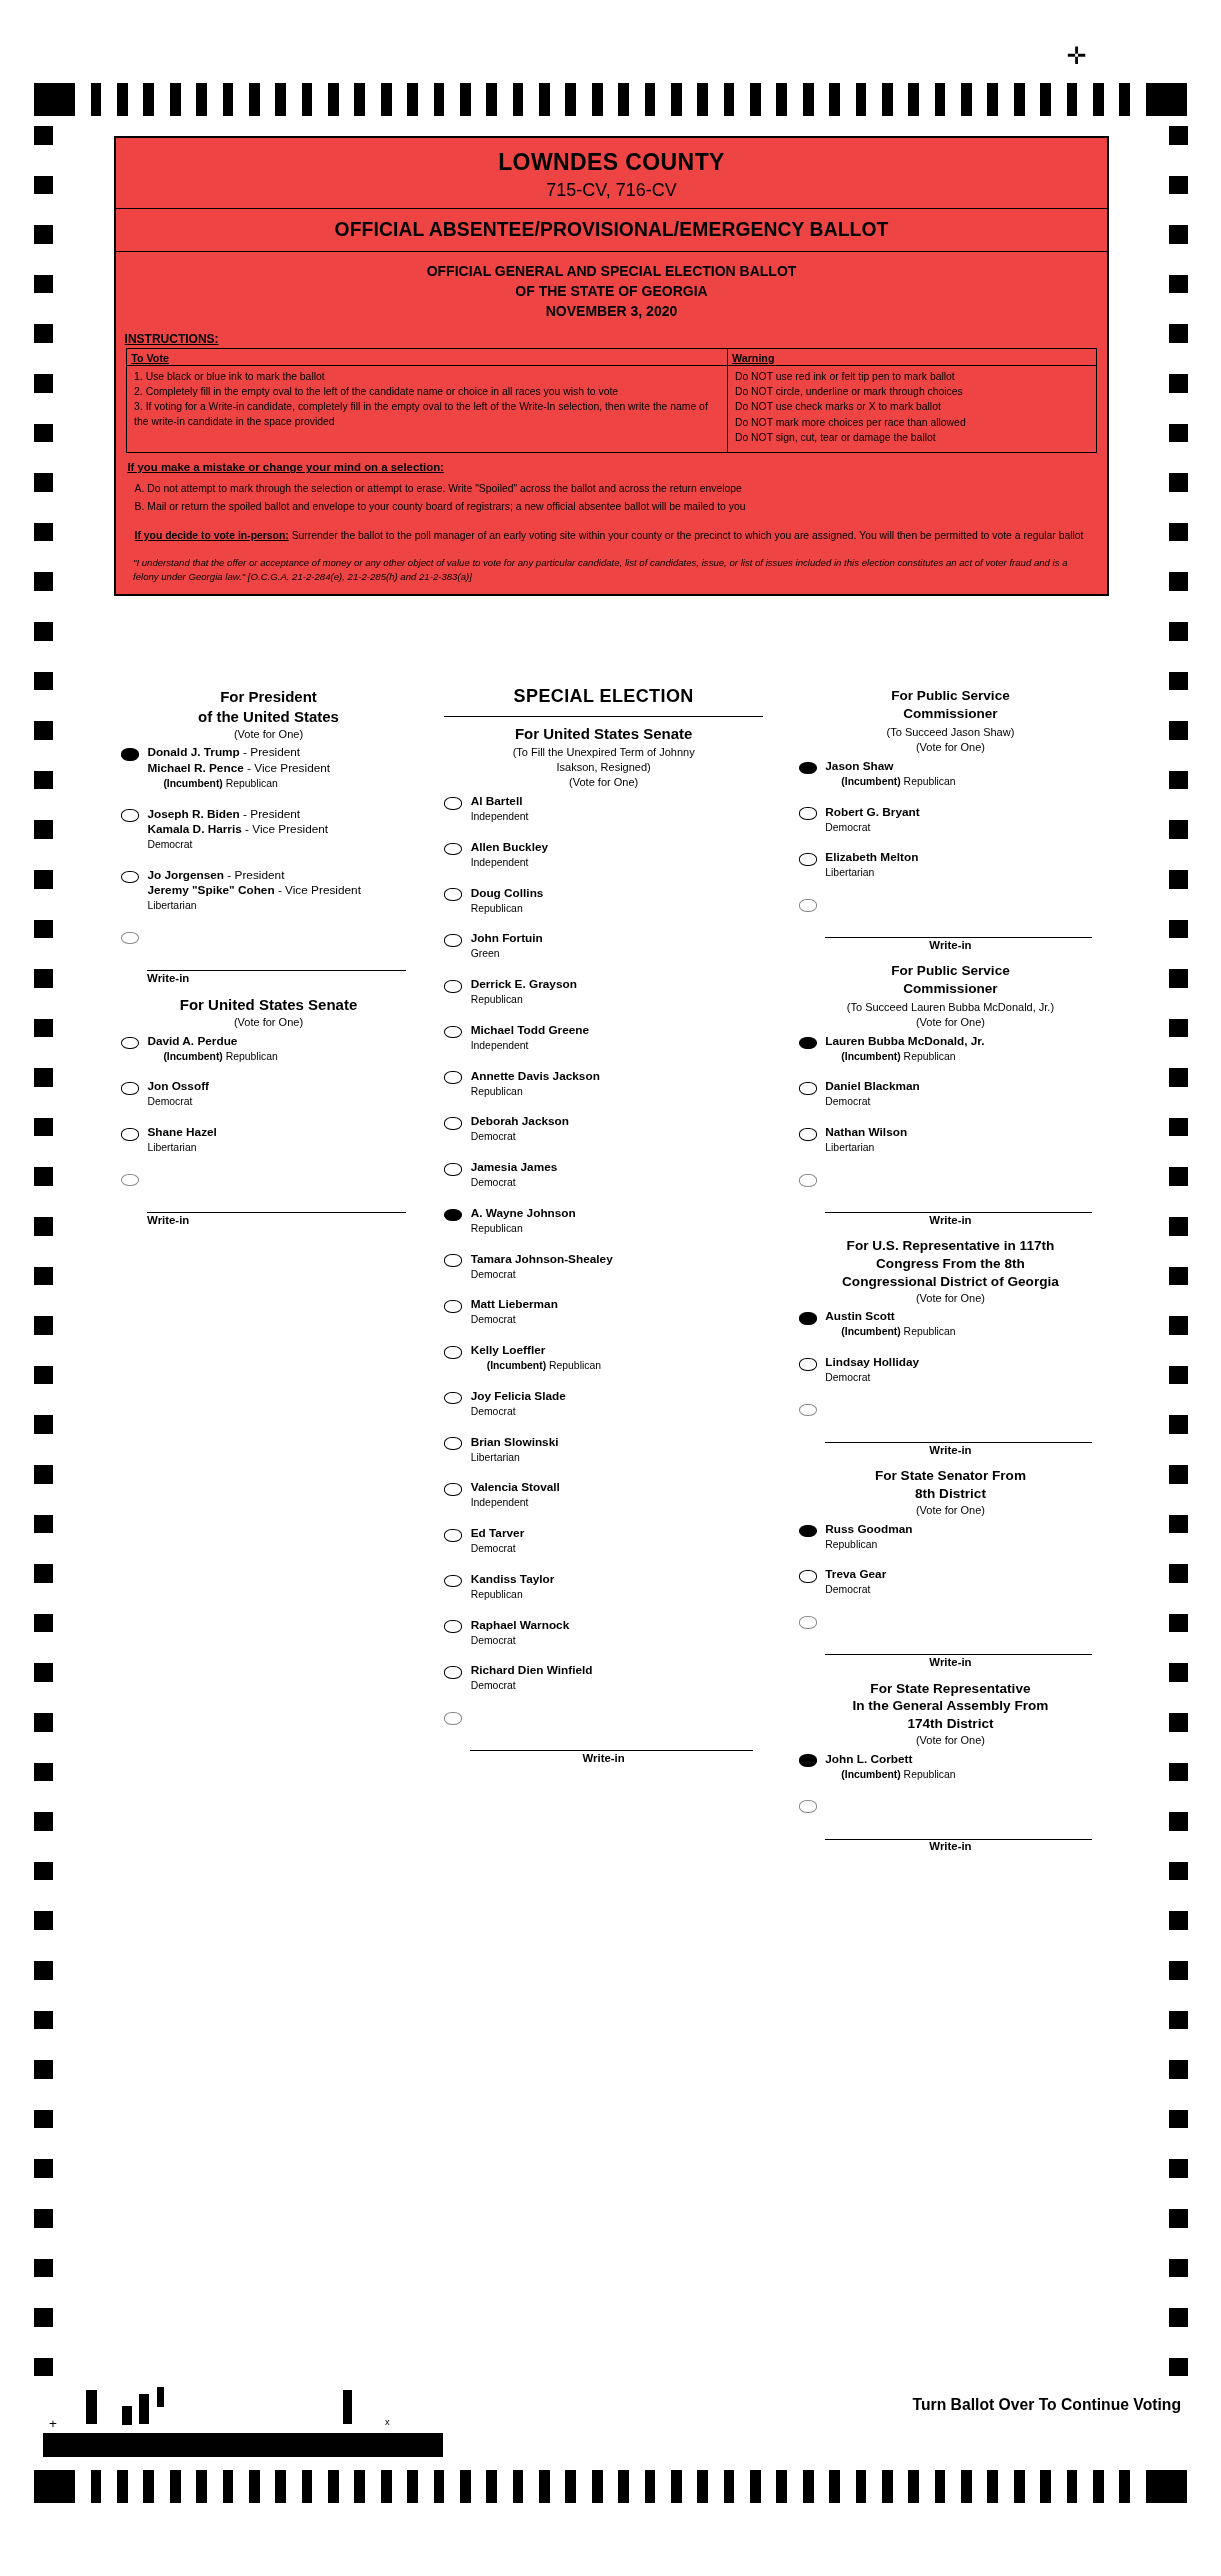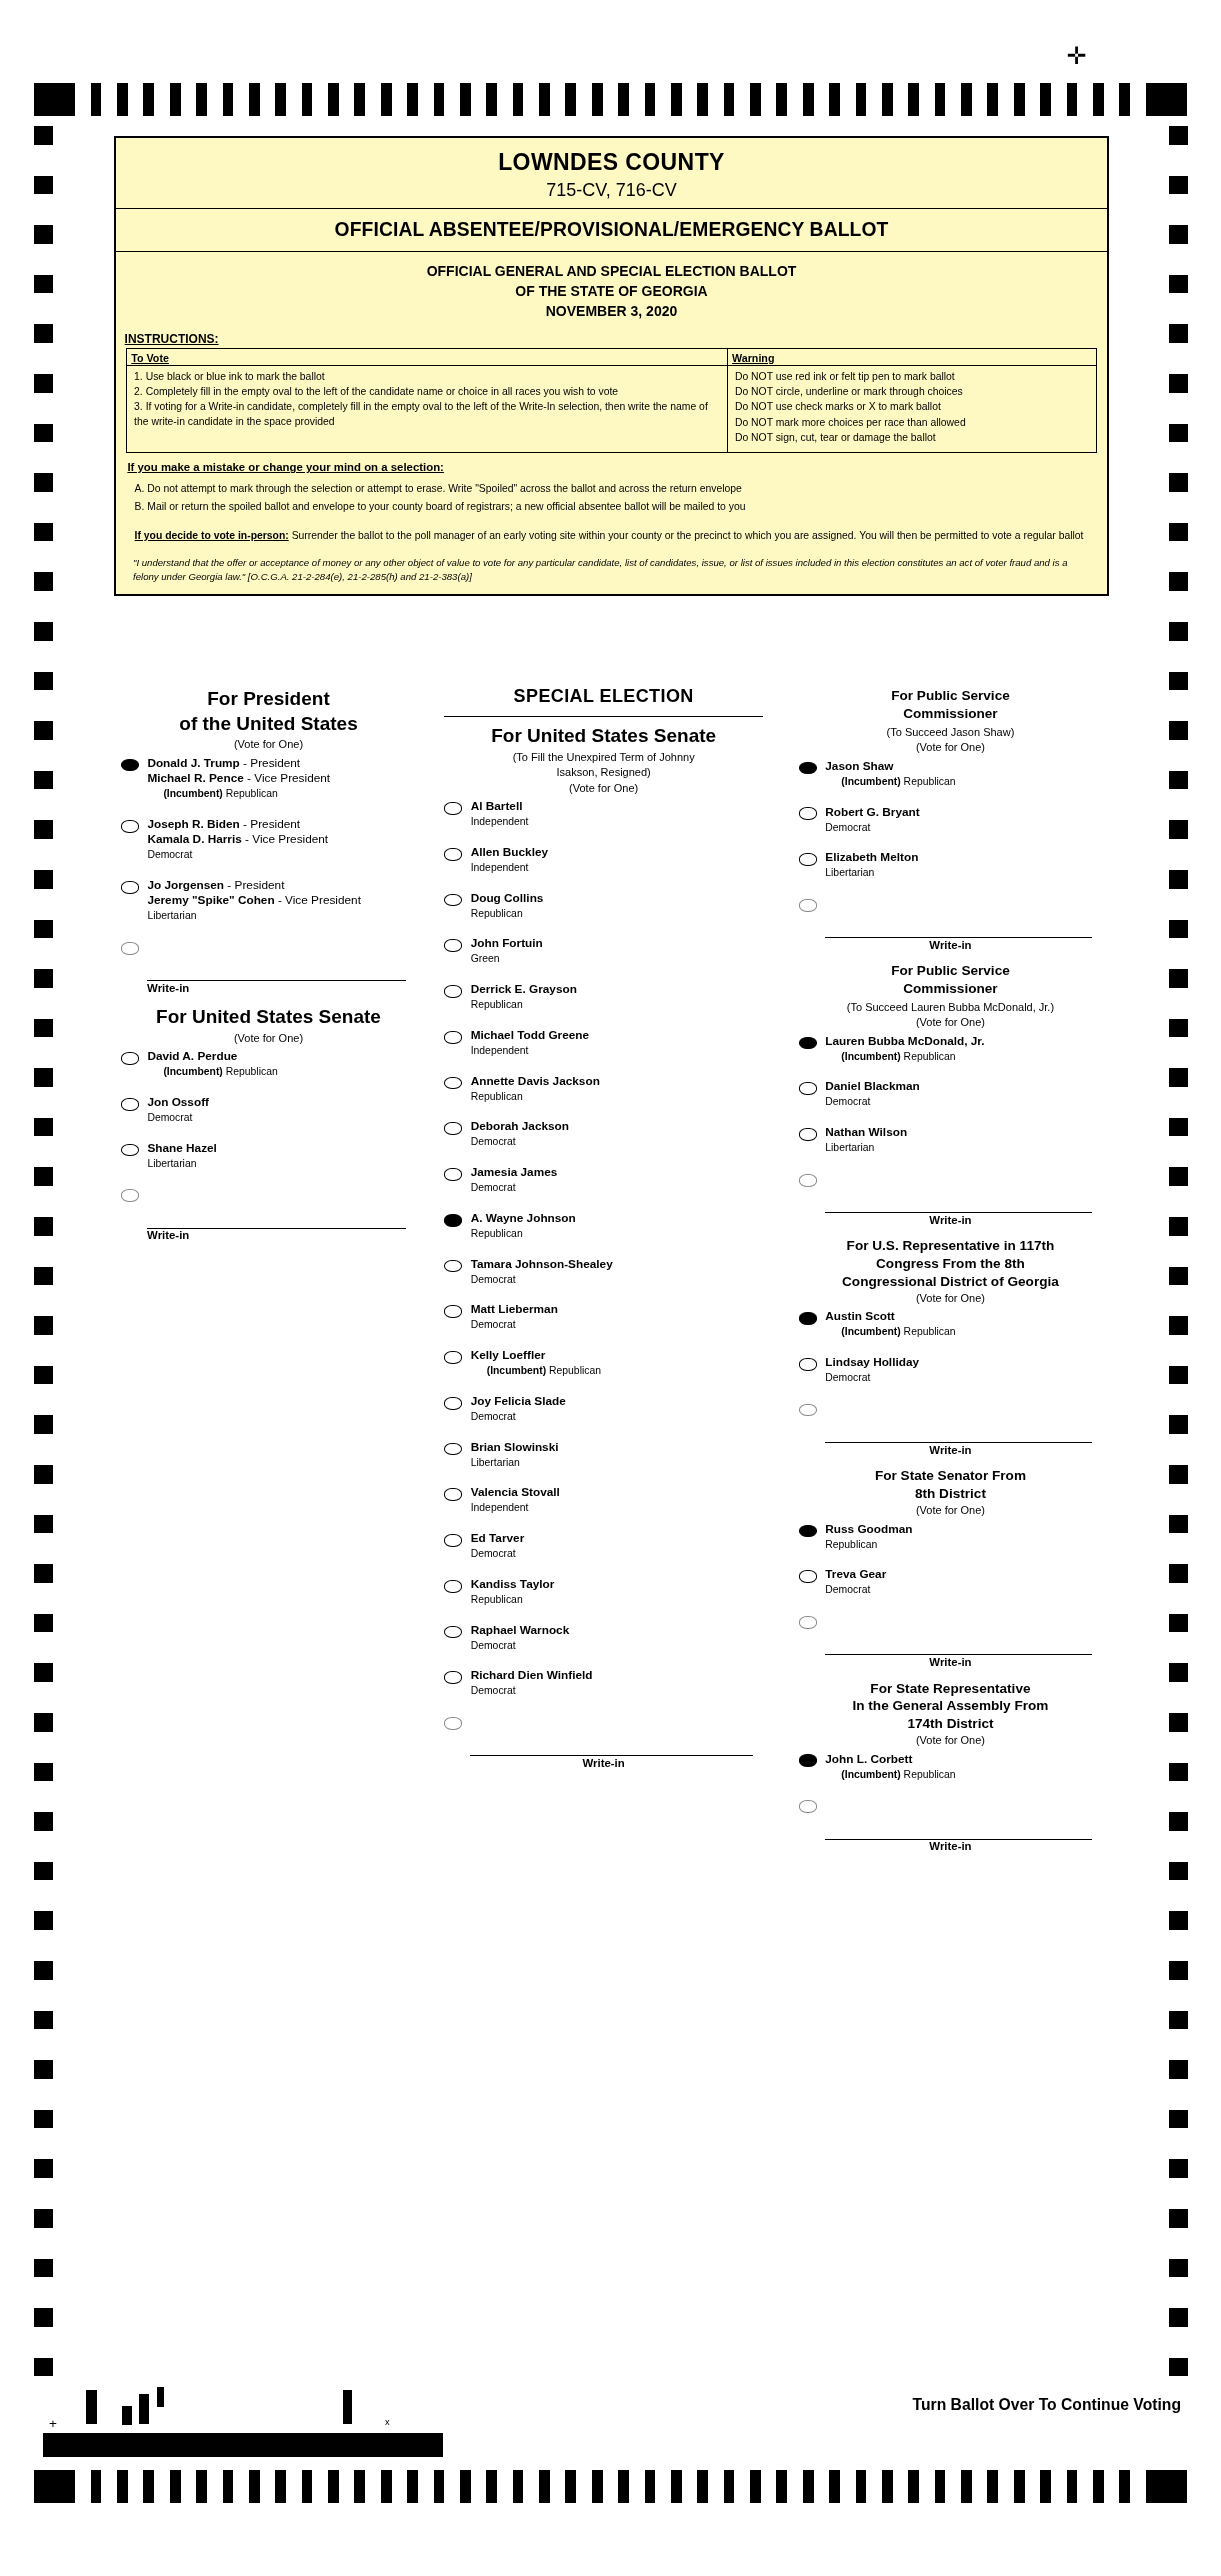--- a/index.html
+++ b/index.html
@@ -72,21 +72,21 @@
     margin-bottom: 31px;
   }
   
   .frame {
     position: absolute;
     left: 114px;
     top: 136px;
     width: 995px;
     border: 2.1px solid #000;
     box-sizing: border-box;
-    background: #fef9c3;
+    background: #ef4444;
   }
   .county {
     text-align: center;
     font-weight: bold;
     font-size: 23px;
     padding-top: 11.4px;
     letter-spacing: 0.4px;
   }
   .county-sub {
     text-align: center;
@@ -181,21 +181,21 @@
   .col {
     box-sizing: border-box;
     padding: 0 7.1px;
   }
   .col1 { width: 309px; }
   .col2 { width: 347px; padding-left: 21.4px;}
   .col3 { width: 339px; padding-left: 29px;}
   .contest-title {
     text-align: center;
     font-weight: bold;
-    font-size: 19px;
+    font-size: 15px;
     line-height: 1.3;
     padding-top: 1.4px;
   }
   .contest-title.small { font-size: 13.6px; }
   .contest-sub {
     text-align: center;
     font-size: 11px;
     line-height: 1.35;
     padding-top: 2.1px;
   }

